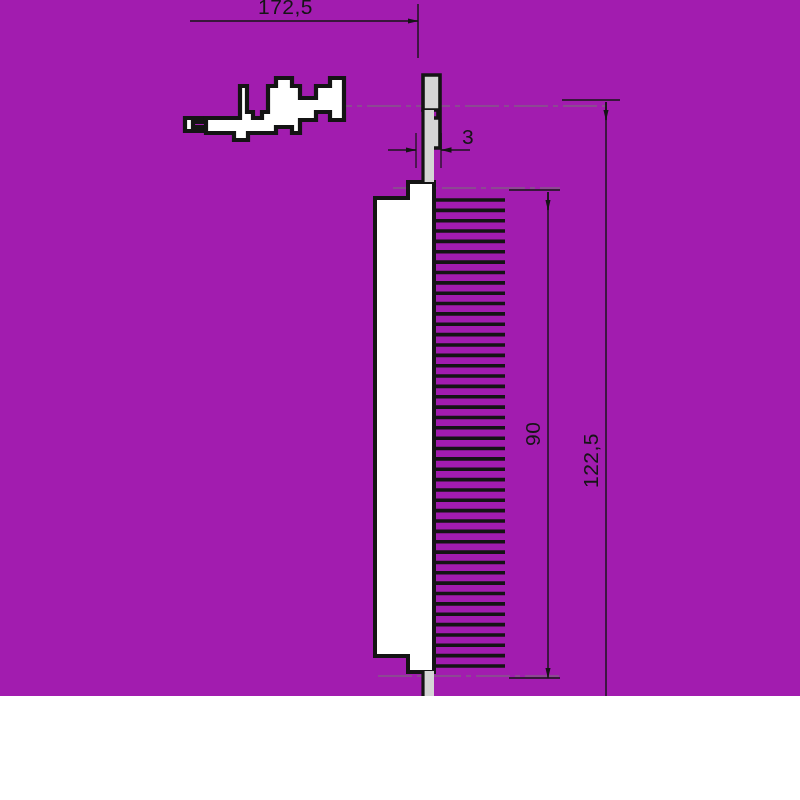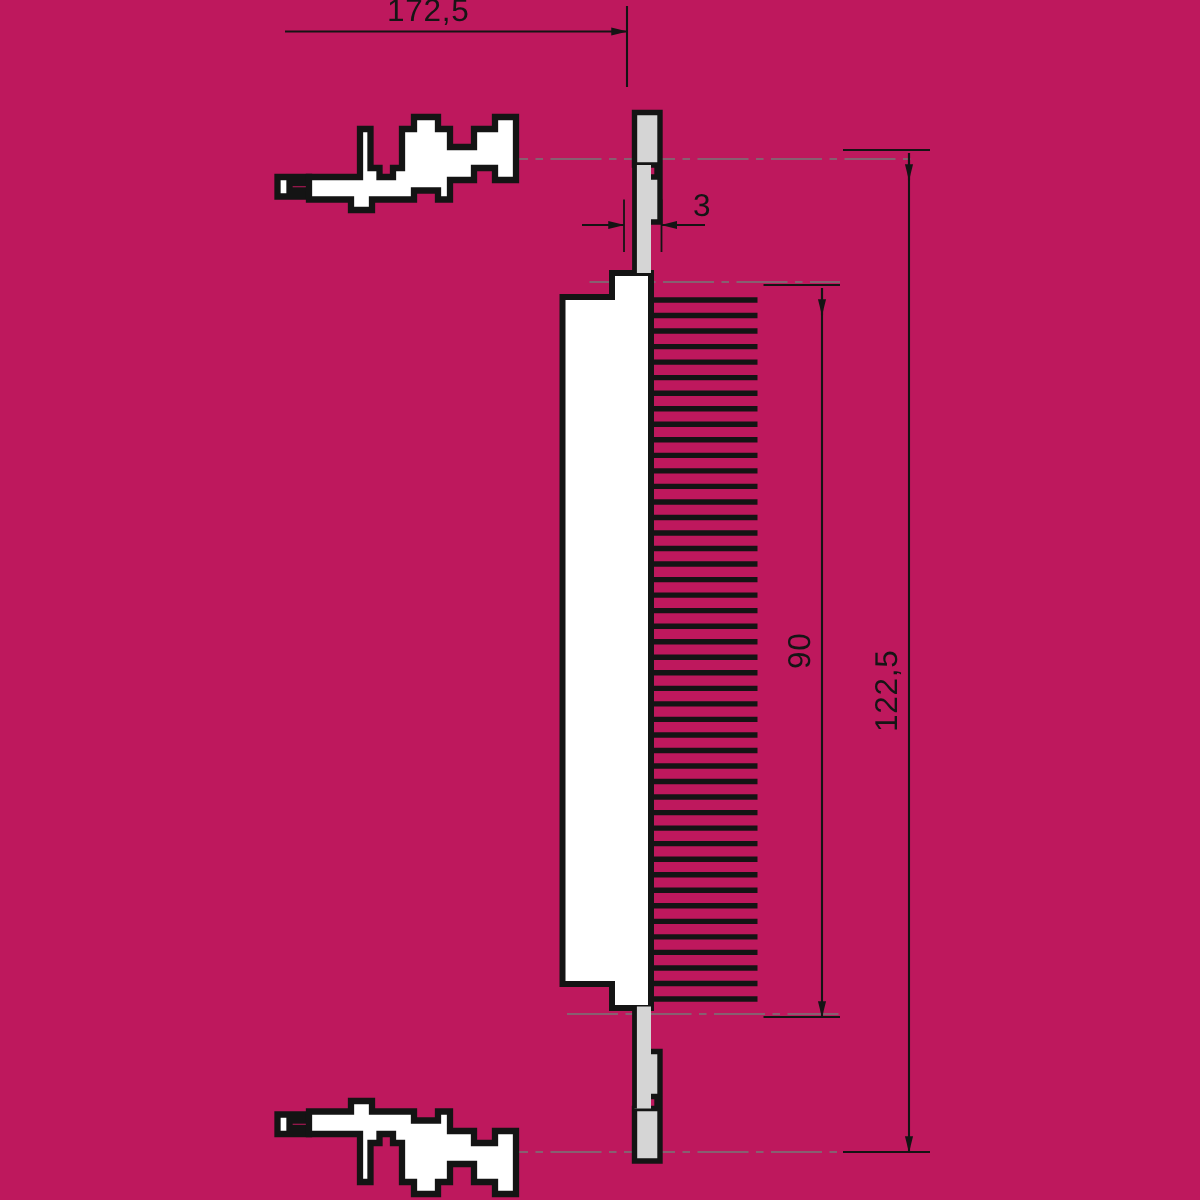--- a/index.html
+++ b/index.html
@@ -6,22 +6,22 @@
     margin: 0;
     padding: 0;
     background: #ffffff;
   }
   body {
     font-family: "Liberation Sans", sans-serif;
   }
   #drawing-root {
     position: relative;
     width: 800px;
-    height: 800px;
-    background: #be185d;
+    height: 696px;
+    background: #a21caf;
     overflow: hidden;
   }
   #drawing-svg {
     display: block;
     width: 800px;
     height: 800px;
   }
   .dim-text {
     font-family: "Liberation Sans", sans-serif;
     font-size: 21px;

